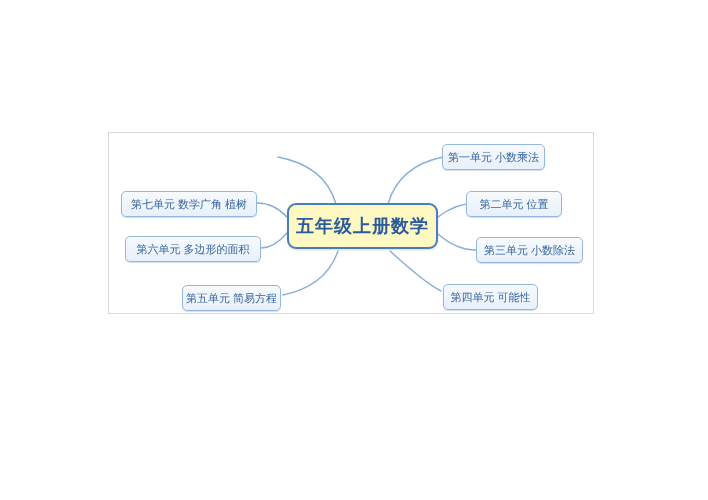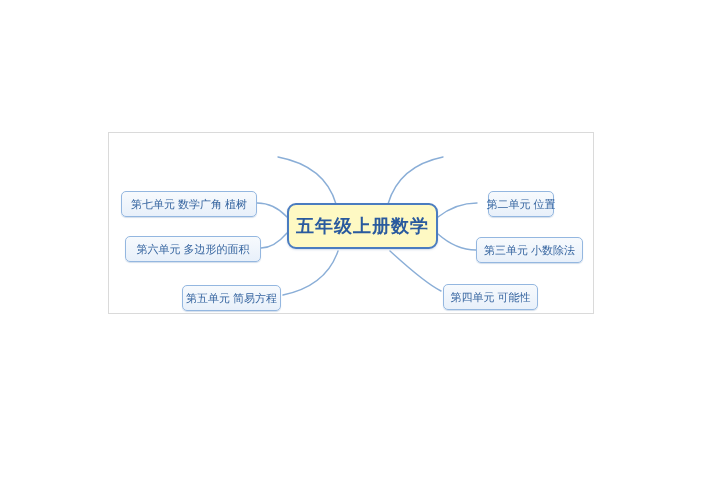--- a/index.html
+++ b/index.html
@@ -87,19 +87,20 @@
 
   <div class="node root" style="left:287px; top:203px; width:151px; height:46px;">五年级上册数学</div>
 
 
   <div class="node branch" style="left:125px; top:236px; width:136px;">第六单元 多边形的面积</div>
 
   <div class="node branch" style="left:121px; top:191px; width:136px;">第七单元 数学广角 植树</div>
 
   <div class="node branch" style="left:182px; top:285px; width:99px;">第五单元 简易方程</div>
 
+  <div class="node branch" style="left:442px; top:144px; width:103px;">第一单元 小数乘法</div>
 
-  <div class="node branch" style="left:488px; top:191px; width:66px;">第二单元 位置</div>
+  <div class="node branch" style="left:466px; top:191px; width:96px;">第二单元 位置</div>
 
   <div class="node branch" style="left:476px; top:237px; width:107px;">第三单元 小数除法</div>
 
   <div class="node branch" style="left:443px; top:284px; width:95px;">第四单元 可能性</div>
 </div>
 
 </body></html>

